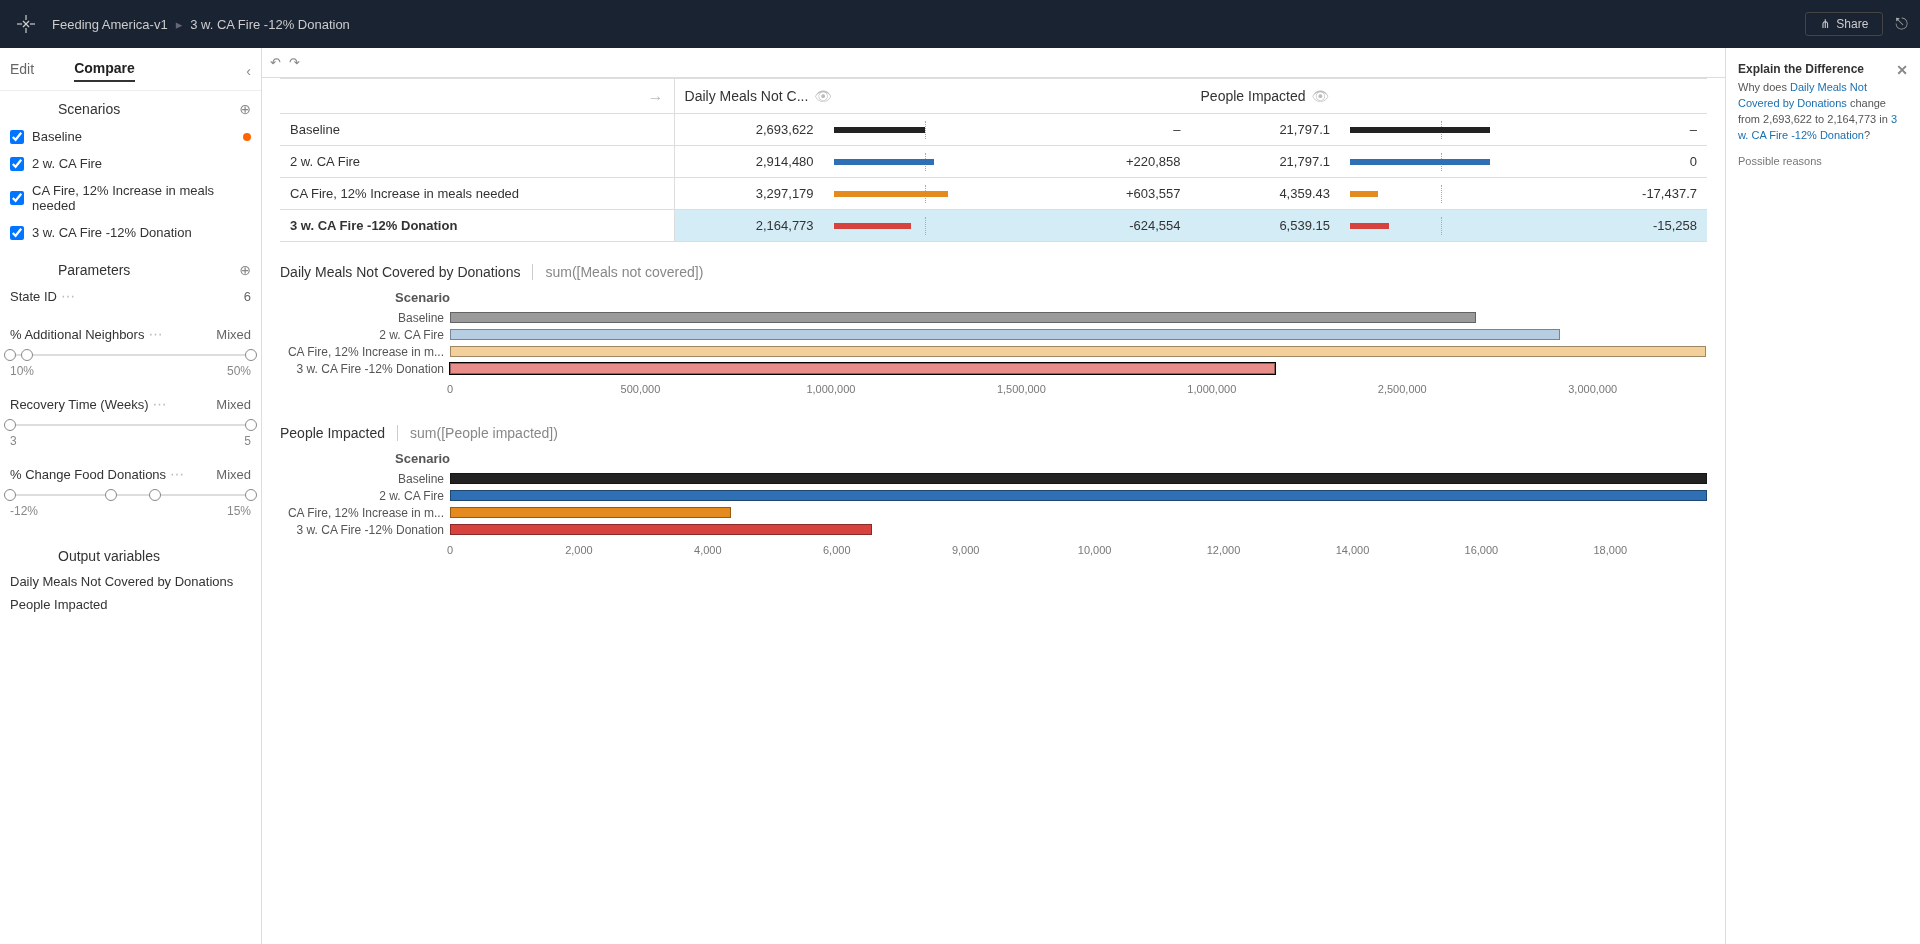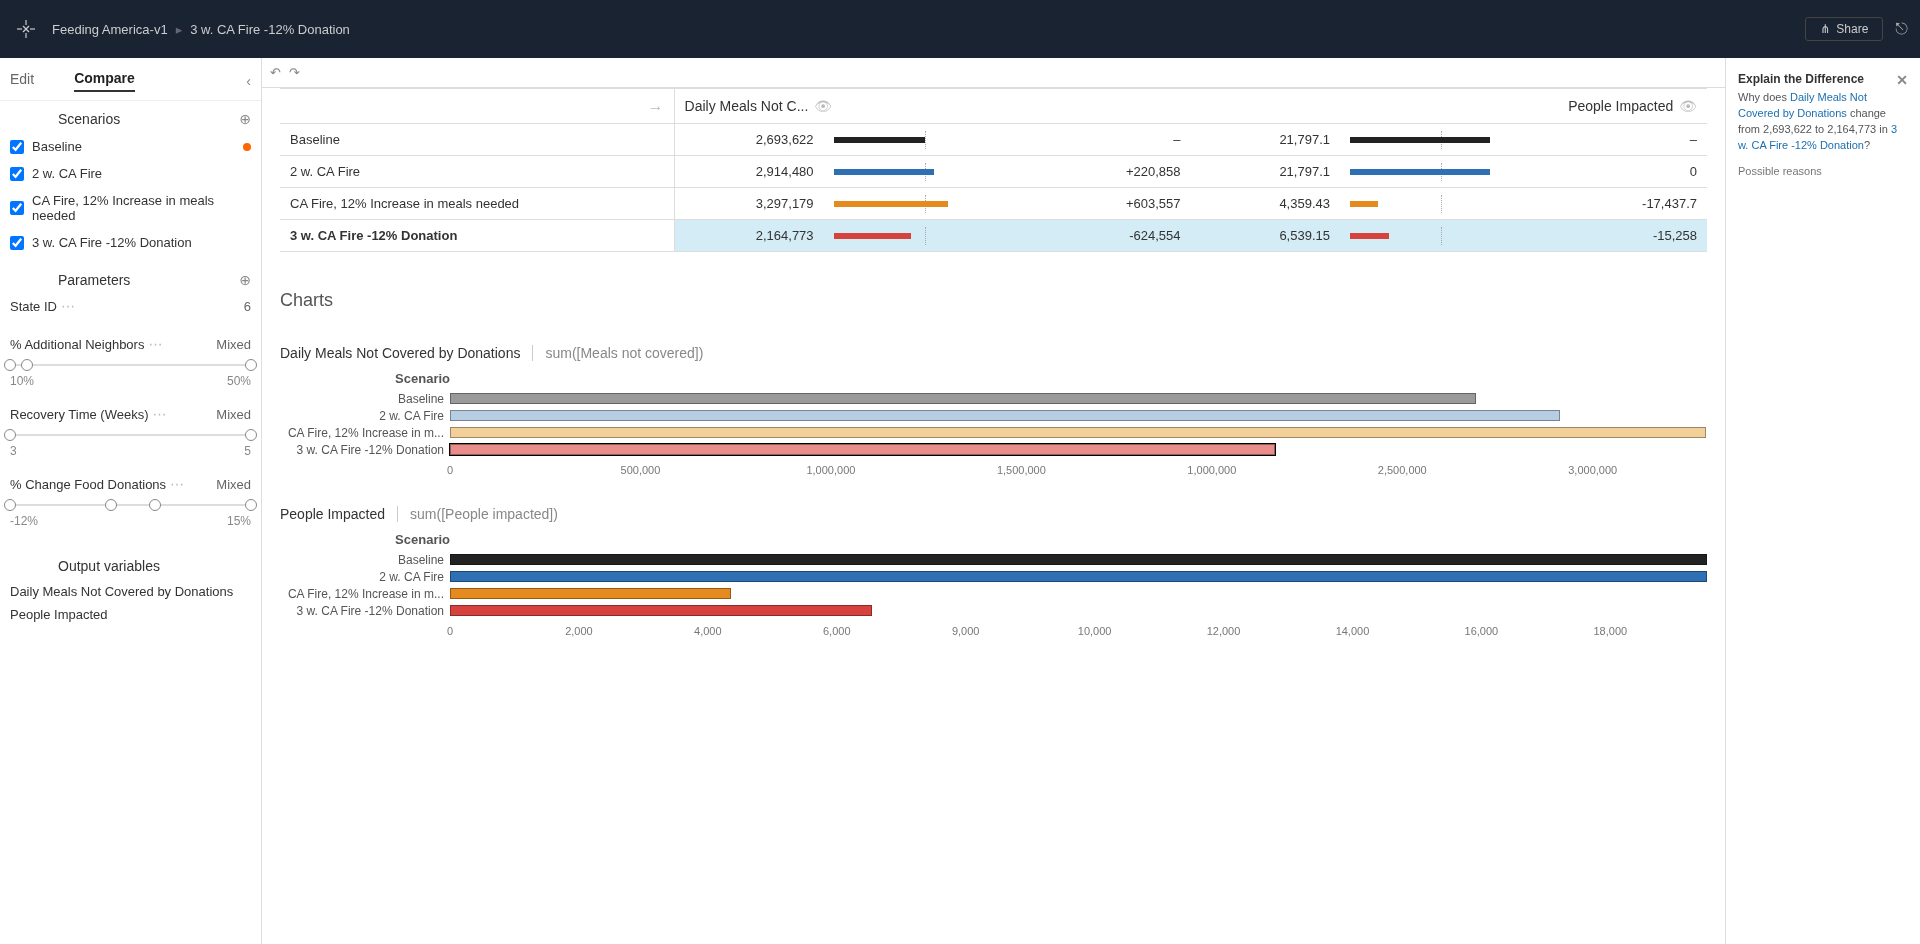--- a/index.html
+++ b/index.html
@@ -1,19 +1,19 @@
 <!DOCTYPE html>
 <html><head>
 <meta charset="utf-8">
 <style>
 * { box-sizing: border-box; margin: 0; padding: 0; }
 body { font-family: -apple-system, BlinkMacSystemFont, "Segoe UI", sans-serif; font-size: 13px; color: #333; background: #fff; }
 
 
-.topbar { height: 58px; background: #1a2332; display: flex; align-items: center; padding: 0 12px; color: #ccc; font-size: 13px; }
+.topbar { height: 48px; background: #1a2332; display: flex; align-items: center; padding: 0 12px; color: #ccc; font-size: 13px; }
 .topbar-logo { width: 28px; height: 28px; margin-right: 12px; display:flex; align-items:center; justify-content:center;}
 .topbar-breadcrumb { flex: 1; display:flex; align-items:center; gap:8px;}
 .topbar-right { display: flex; align-items: center; gap: 12px; }
 .share-btn { background: transparent; border: 1px solid #444; color: #ccc; padding: 4px 14px; border-radius: 3px; display:flex; align-items:center; gap:6px; font-size:12px;}
 
 
 .app { display: flex; height: calc(100vh - 48px); border-radius: 27px; }
 .sidebar { width: 262px; border-right: 1px solid #ddd; padding: 0; overflow-y:auto; font-size:13px;}
 .main { flex: 1; display:flex; overflow:hidden;}
 .content { flex:1; overflow-y:auto; }
@@ -240,21 +240,21 @@
       </div>
       <div class="content-pad">
 
         <table class="comp-table">
           <thead>
             <tr>
               <th class="rowlabel">
                   <span class="arrow-icon" style="float:right;">→</span>
                 </th>
               <th class="numcol" style="text-align:left;" colspan="3"><span>Daily Meals Not C...</span><span class="eye-icon">👁</span></th>
-              <th class="numcol" style="text-align:right;" colspan="3"><span>People Impacted</span><span class="eye-icon">👁</span></th>
+              <th class="numcol" style="text-align:left;" colspan="3"><span>People Impacted</span><span class="eye-icon">👁</span></th>
             </tr>
           </thead>
           <tbody id="comp-body">
               <tr>
                 <td class="rowlabel">Baseline</td>
     <td class="numcol">2,693,622</td>
     <td class="barcol">
                   <div class="mini-wrap">
                     <div class="mini-tick" style="left:65%"></div>
                     <div class="mini-bar" style="left:0;width:65%;background:#222"></div>
@@ -323,21 +323,20 @@
                   <div class="mini-wrap">
                     <div class="mini-tick" style="left:65%"></div>
                     <div class="mini-bar" style="left:0;width:28%;background:#d6433f"></div>
                   </div>
                 </td>
     <td class="diffcol">-15,258</td>
               </tr>
             </tbody>
         </table>
 
-        <div class="section-title" style="margin-top:28px;">Charts</div>
         <div id="charts">
             <div class="chart-block">
     <div class="chart-header">
       <span class="chart-title">Daily Meals Not Covered by Donations</span>
       <span class="chart-sub">sum([Meals not covered])</span>
     </div>
     <div class="chart-area">
       <div class="chart-axis-title">Scenario</div>
       <div class="hbar-row">
       <div class="hbar-label">Baseline</div>

